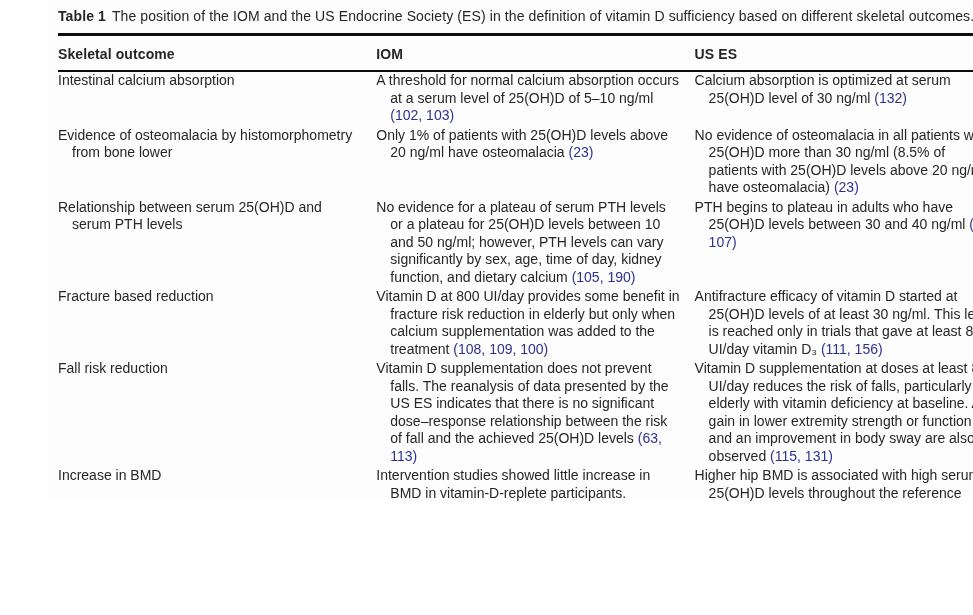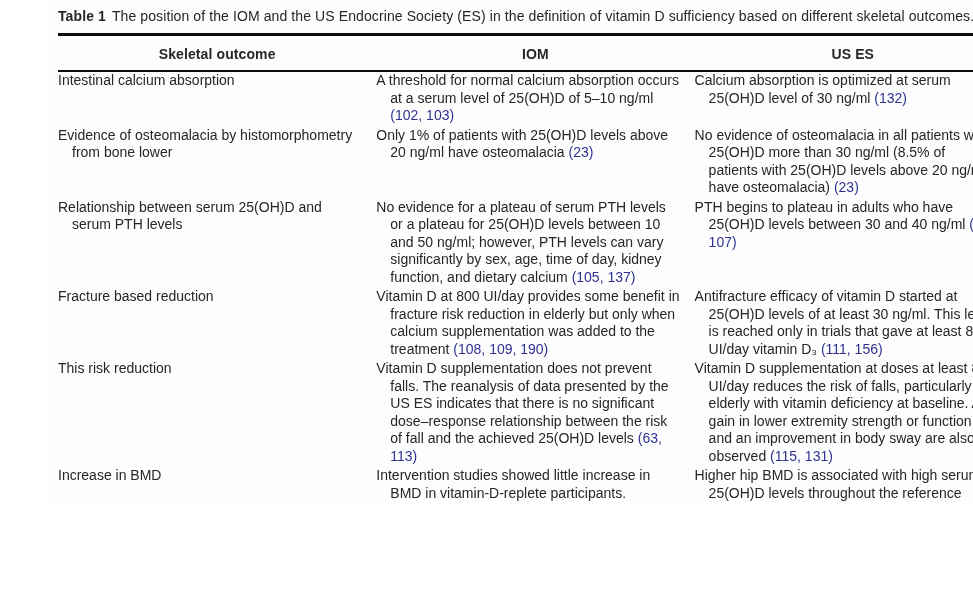--- a/index.html
+++ b/index.html
@@ -31,21 +31,21 @@
   table.t{
     width:100%;
     border-collapse:collapse;
     table-layout:fixed;
     border-top:3px solid var(--rule);
   }
   col.c1{width:33.4%;}
   col.c2{width:33.4%;}
   col.c3{width:33.2%;}
   thead th{
-    text-align:center;
+    text-align:left;
     font-size:14px;
     font-weight:bold;
     padding:10px 0 8px 0;
     border-bottom:2px solid var(--rule);
     letter-spacing:0.1px;
   }
   tbody td{
     vertical-align:top;
     font-size:14px;
     line-height:17.5px;
@@ -100,40 +100,40 @@
           </td>
           <td>
             <div class="hang">No evidence of osteomalacia in all patients with 25(OH)D more than 30 ng/ml (8.5% of patients with 25(OH)D levels above 20 ng/ml have osteomalacia) <span class="cite">(23)</span></div>
           </td>
         </tr>
         <tr>
           <td>
             <div class="hang">Relationship between serum 25(OH)D and serum PTH levels</div>
           </td>
           <td>
-            <div class="hang">No evidence for a plateau of serum PTH levels or a plateau for 25(OH)D levels between 10 and 50 ng/ml; however, PTH levels can vary significantly by sex, age, time of day, kidney function, and dietary calcium <span class="cite">(105, 137)</span></div>
+            <div class="hang">No evidence for a plateau of serum PTH levels or a plateau for 25(OH)D levels between 10 and 50 ng/ml; however, PTH levels can vary significantly by sex, age, time of day, kidney function, and dietary calcium <span class="cite">(105, 190)</span></div>
           </td>
           <td>
             <div class="hang">PTH begins to plateau in adults who have 25(OH)D levels between 30 and 40 ng/ml <span class="cite">(1, 107)</span></div>
           </td>
         </tr>
         <tr>
           <td>
             <div class="hang">Fracture based reduction</div>
           </td>
           <td>
-            <div class="hang">Vitamin D at 800 UI/day provides some benefit in fracture risk reduction in elderly but only when calcium supplementation was added to the treatment <span class="cite">(108, 109, 190)</span></div>
+            <div class="hang">Vitamin D at 800 UI/day provides some benefit in fracture risk reduction in elderly but only when calcium supplementation was added to the treatment <span class="cite">(108, 109, 100)</span></div>
           </td>
           <td>
             <div class="hang">Antifracture efficacy of vitamin D started at 25(OH)D levels of at least 30 ng/ml. This level is reached only in trials that gave at least 800 UI/day vitamin D₃ <span class="cite">(111, 156)</span></div>
           </td>
         </tr>
         <tr>
           <td>
-            <div class="hang">This risk reduction</div>
+            <div class="hang">Fall risk reduction</div>
           </td>
           <td>
             <div class="hang">Vitamin D supplementation does not prevent falls. The reanalysis of data presented by the US ES indicates that there is no significant dose–response relationship between the risk of fall and the achieved 25(OH)D levels <span class="cite">(63, 113)</span></div>
           </td>
           <td>
             <div class="hang">Vitamin D supplementation at doses at least 800 UI/day reduces the risk of falls, particularly in elderly with vitamin deficiency at baseline. A gain in lower extremity strength or function and an improvement in body sway are also observed <span class="cite">(115, 131)</span></div>
           </td>
         </tr>
         <tr>
           <td>

